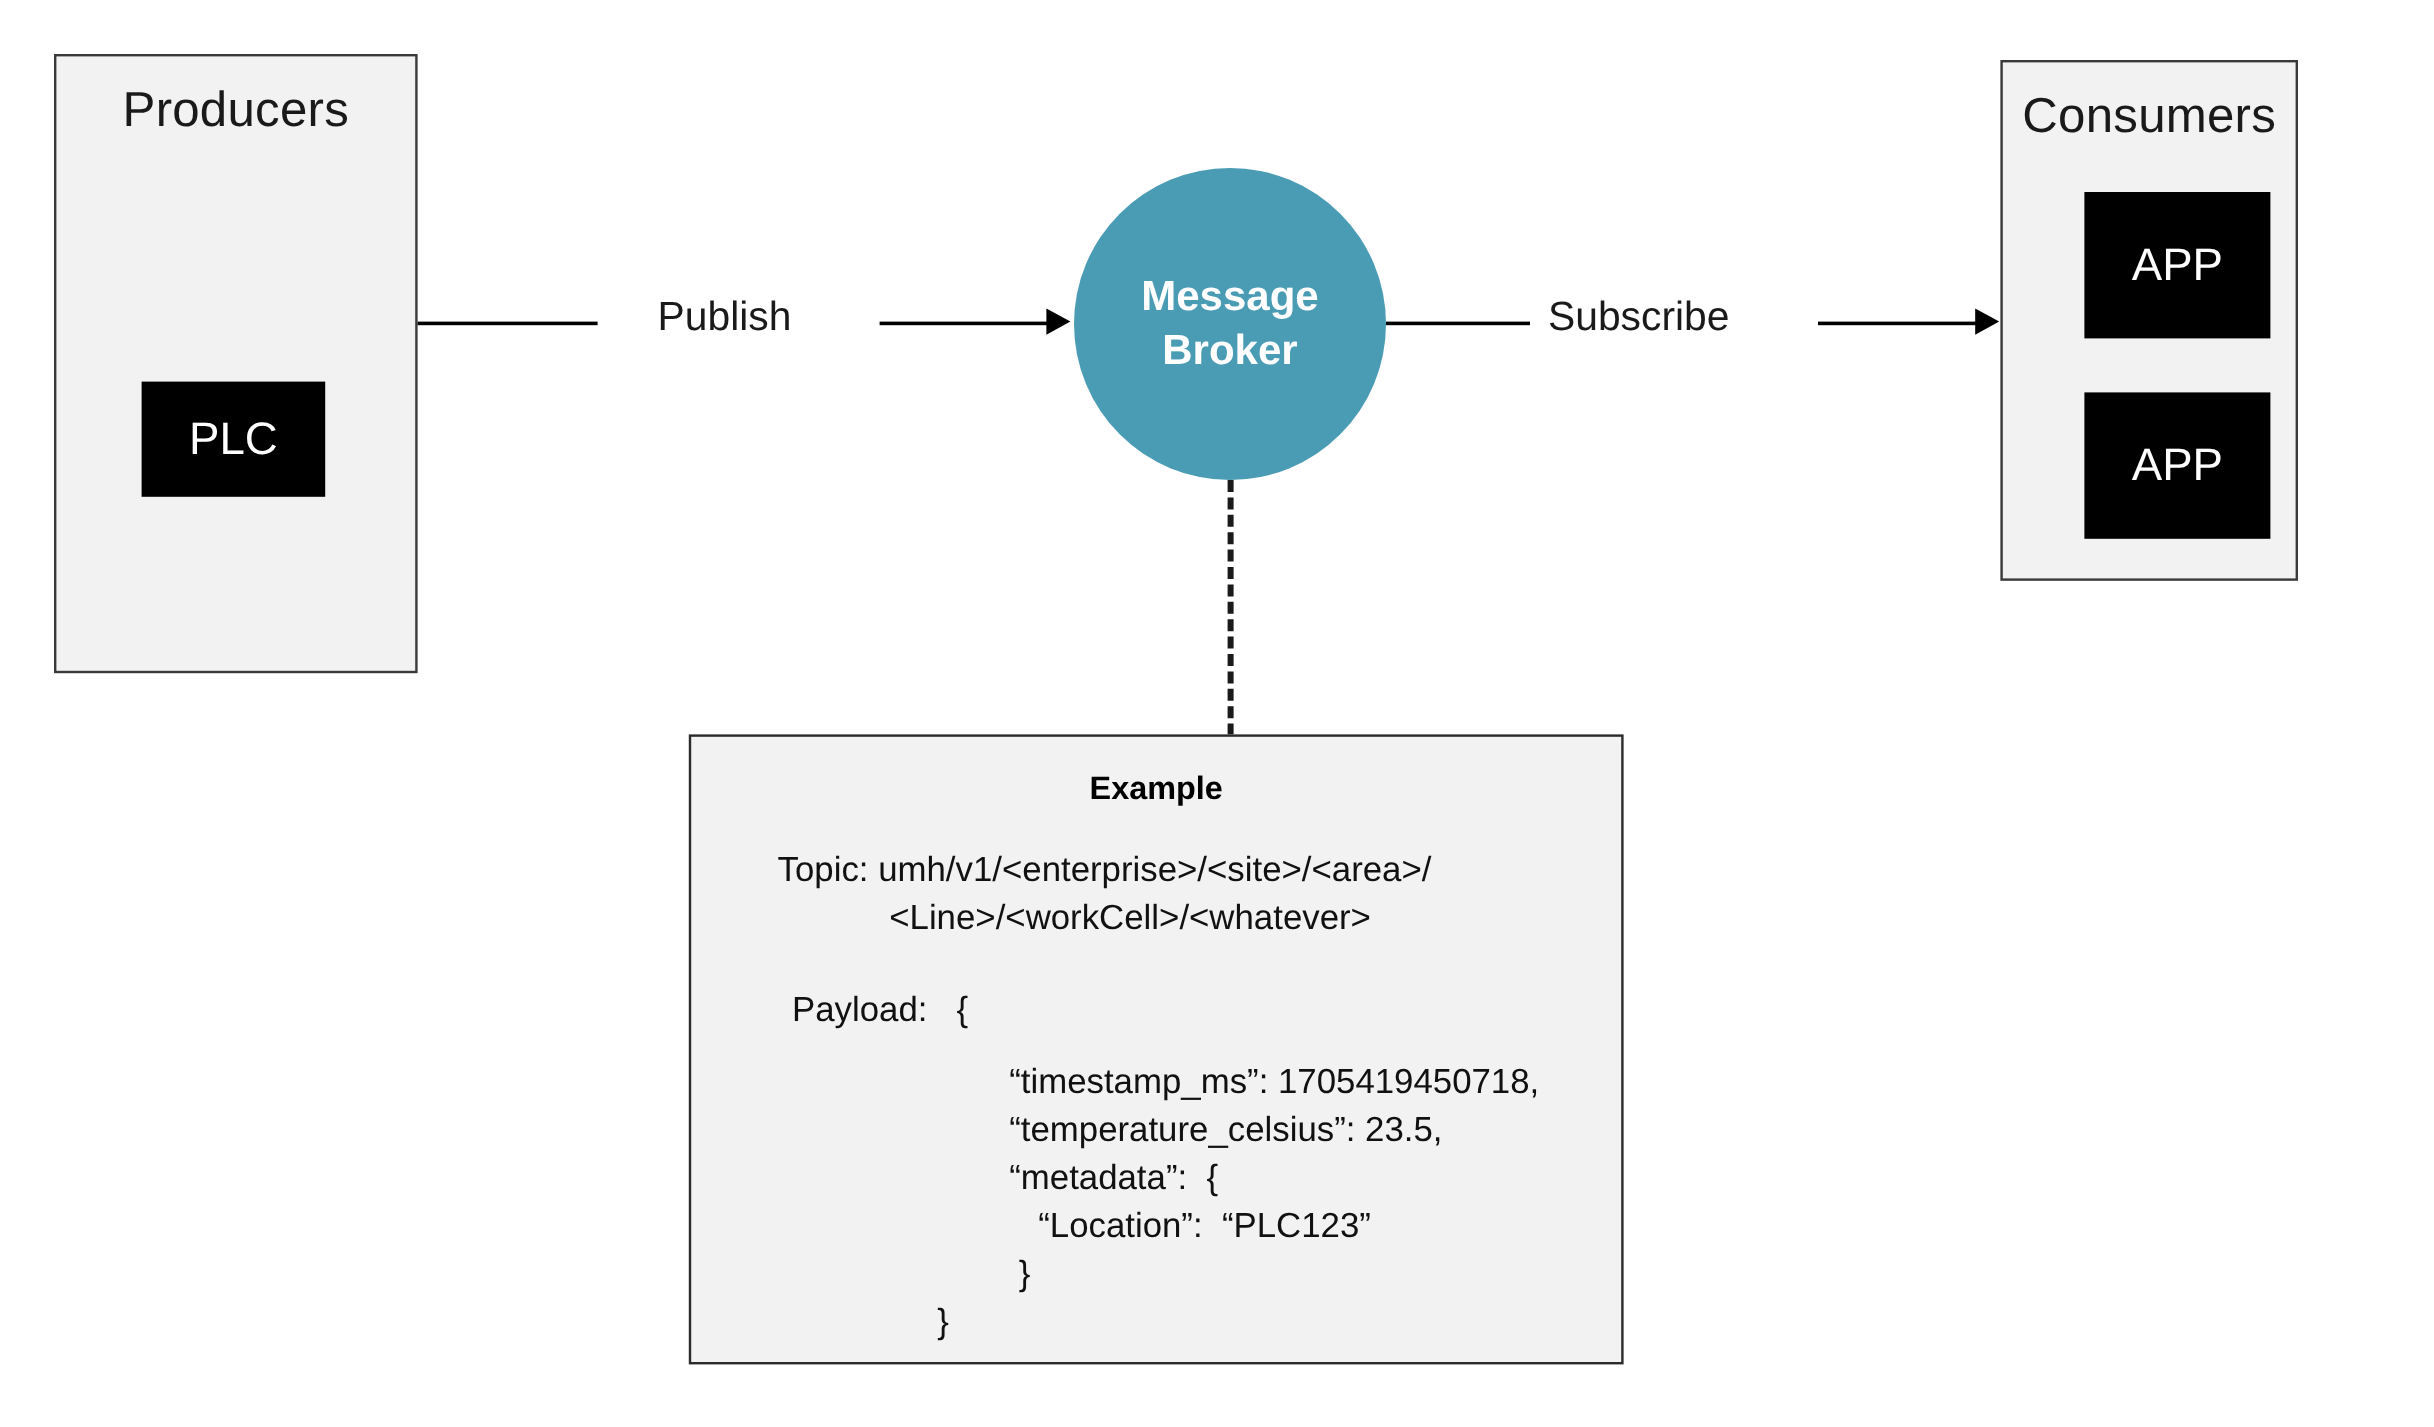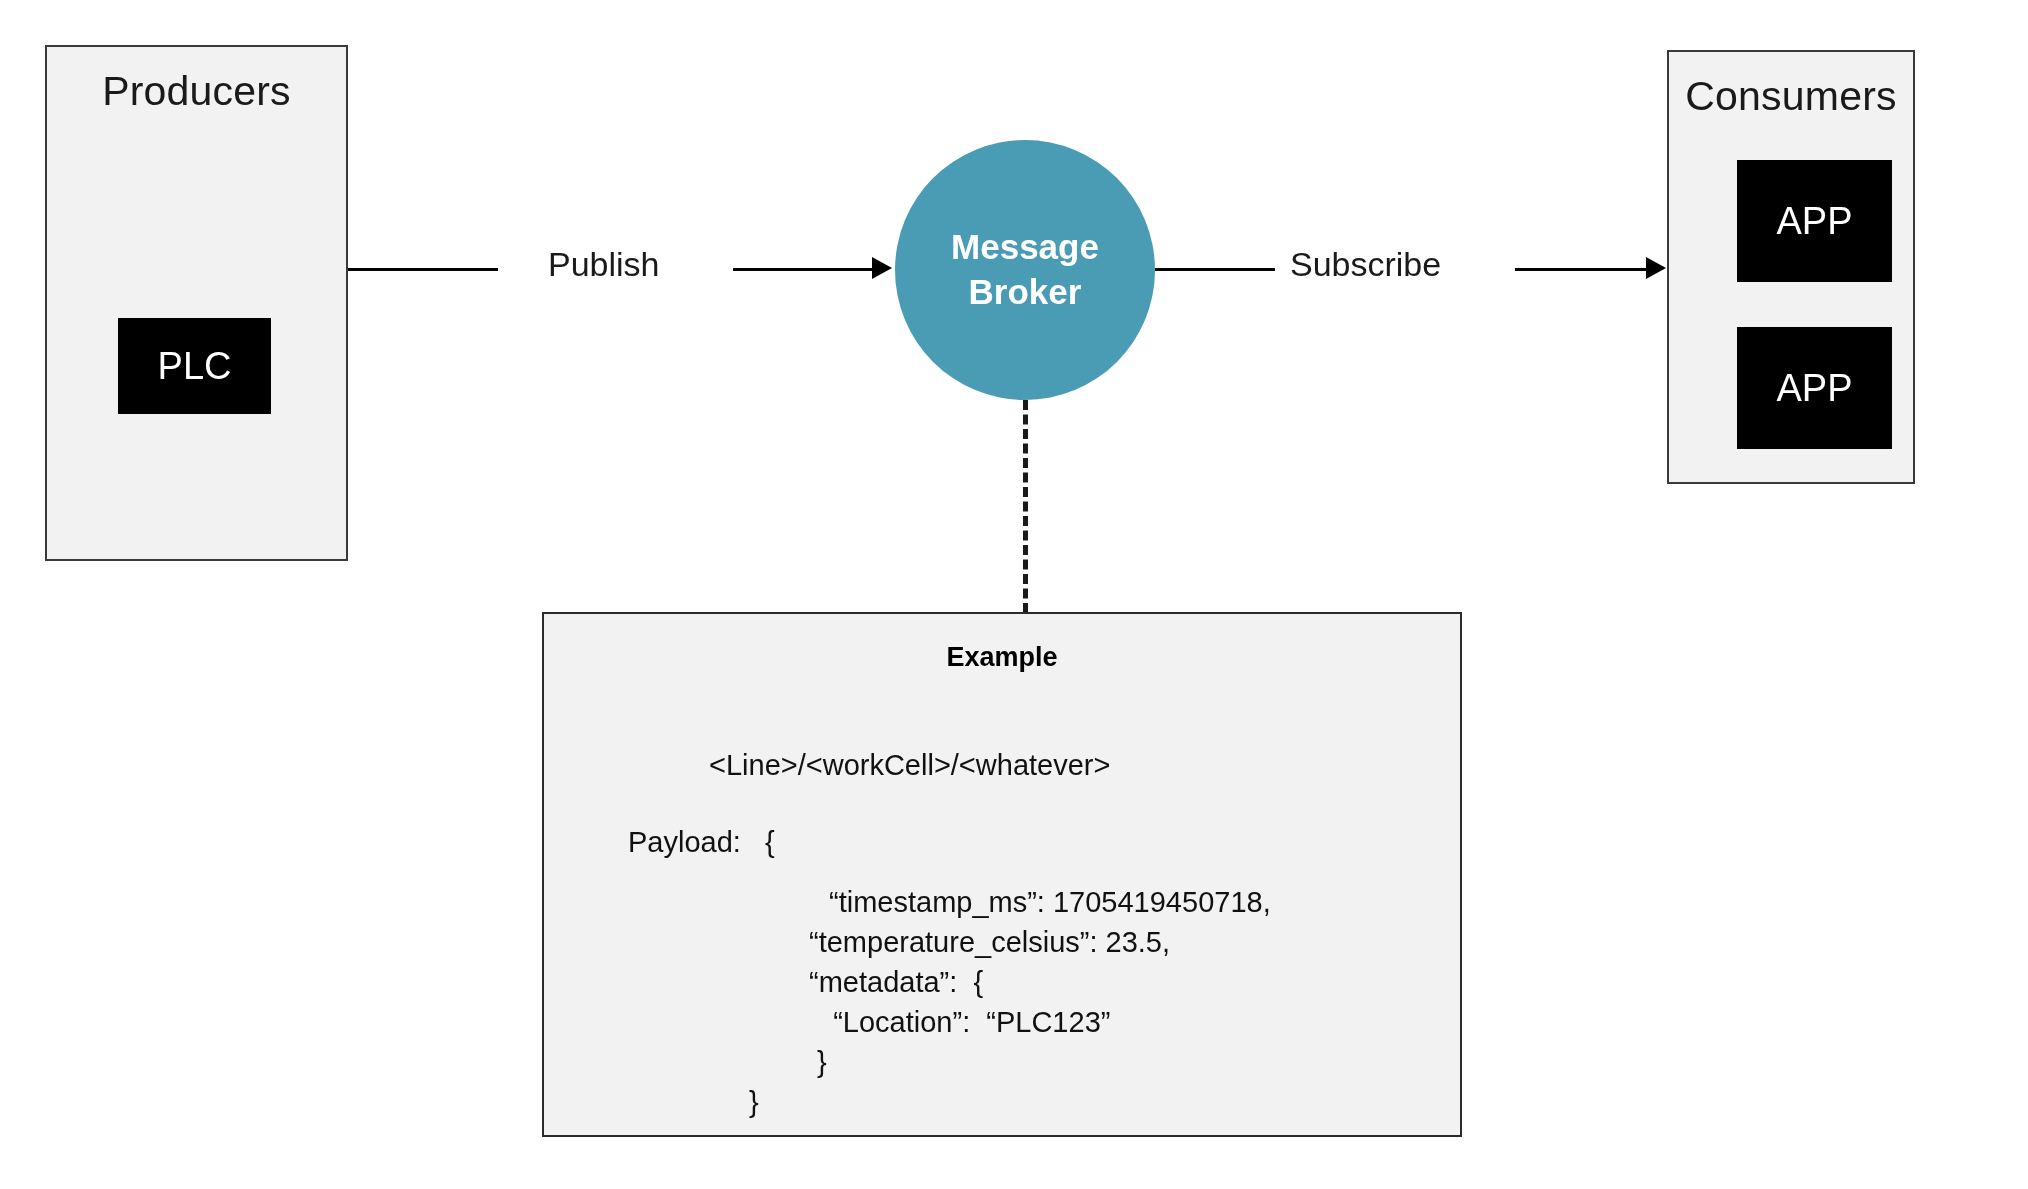--- a/index.html
+++ b/index.html
@@ -154,28 +154,29 @@
   </div>
   <div class="node-tile" style="left:1737px; top:160px; width:155px; height:122px;">
     <span>APP</span>
   </div>
   <div class="node-tile" style="left:1737px; top:327px; width:155px; height:122px;">
     <span>APP</span>
   </div>
 
   <div class="v-dashed" style="left:1023px; top:400px; height:213px;"></div>
 
-  <div class="example-box" style="left:542px; top:612px; width:920px; height:525px;">
+  <div class="example-box" style="left:574px; top:612px; width:779px; height:525px;">
     <div class="example-title" style="top:28px;">Example</div>
 
+    <div class="example-line" style="left:72px; top:95px;">Topic: umh/v1/&lt;enterprise&gt;/&lt;site&gt;/&lt;area&gt;/</div>
     <div class="example-line" style="left:165px; top:135px;">&lt;Line&gt;/&lt;workCell&gt;/&lt;whatever&gt;</div>
 
     <div class="example-line" style="left:84px; top:212px;">Payload:   {</div>
 
-    <div class="example-line" style="left:265px; top:272px;margin-left:20px;">“timestamp_ms”: 1705419450718,</div>
+    <div class="example-line" style="left:265px; top:272px;">“timestamp_ms”: 1705419450718,</div>
     <div class="example-line" style="left:265px; top:312px;text-align:center;">“temperature_celsius”: 23.5,</div>
     <div class="example-line" style="left:265px; top:352px;">“metadata”:  {</div>
     <div class="example-line" style="left:265px; top:392px;">   “Location”:  “PLC123”</div>
     <div class="example-line" style="left:265px; top:432px;"> }</div>
 
     <div class="example-line" style="left:205px; top:472px;">}</div>
   </div>
 
 </div>
 

